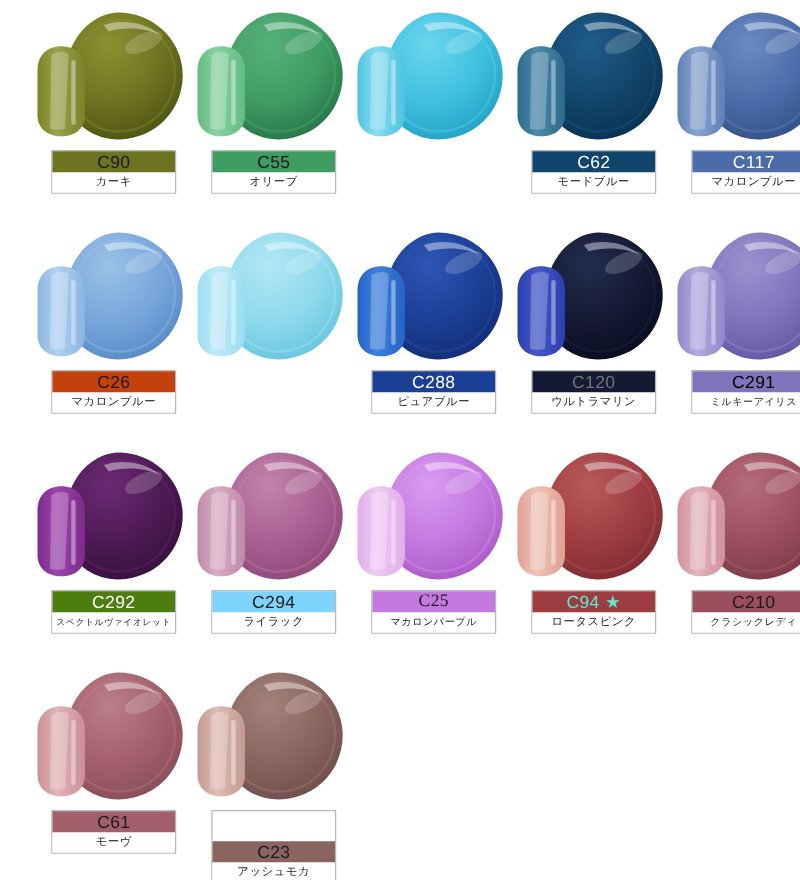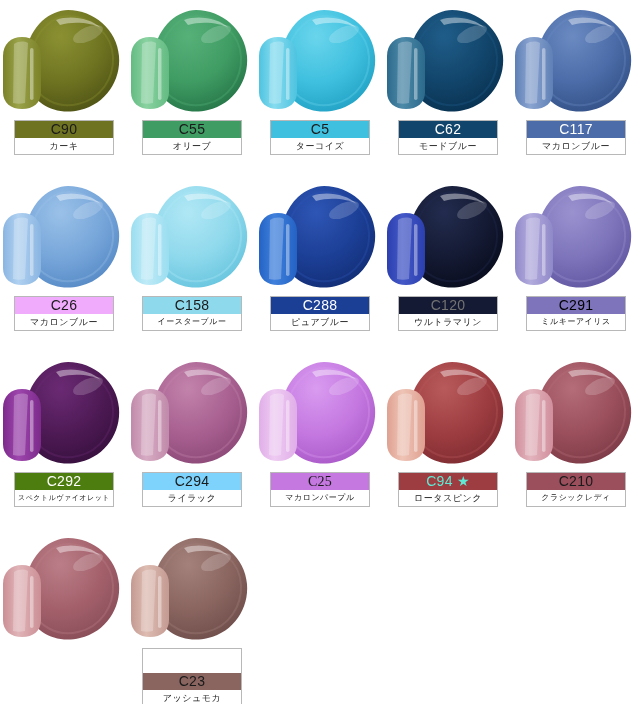--- a/index.html
+++ b/index.html
@@ -8,20 +8,21 @@
     background:#ffffff;
     font-family:"Liberation Sans","DejaVu Sans",sans-serif;
     overflow:hidden;
   }
   #grid{
     display:grid;
     grid-template-columns:repeat(5,128px);
     grid-template-rows:repeat(4,176px);
     width:560px;height:704px;
     box-sizing:border-box;
+    padding-left:27px;
   }
   .cell{
     position:relative;
     width:128px;height:176px;
     box-sizing:border-box;
   }
   .cell.empty{visibility:hidden;}
   .art{
     position:absolute;
     left:0;top:4px;
@@ -138,24 +139,20 @@
           </defs>
           <path d="M68 6 C94 6 117 26 119 52 C121 76 106 100 80 106 C56 112 34 100 27 80 C20 60 26 32 42 17 C50 10 59 6 68 6 Z" fill="url(#g2b)"></path>
           <path d="M68 12 C91 12 112 30 113 53 C114 74 101 95 78 100 C57 105 38 94 32 77 C26 60 32 35 46 22 C52 16 60 12 68 12 Z" fill="none" stroke="#6ad5ec" stroke-opacity="0.35" stroke-width="2"></path>
           <path d="M56 16 C70 11 90 14 101 24 C92 19 74 17 60 21 Z" fill="#ffffff" fill-opacity="0.42"></path>
           <ellipse cx="88" cy="30" rx="16" ry="7" fill="#ffffff" fill-opacity="0.18" transform="rotate(-24 88 30)"></ellipse>
           <path d="M22 33 C33 33 41 40 41 52 L41 88 C41 99 33 105 22 105 C11 105 3 99 3 88 L3 52 C3 40 11 33 22 33 Z" fill="url(#g2t)"></path>
           <path d="M14 40 C19 37 24 37 28 39 L25 99 C21 100 17 100 13 99 Z" fill="#ffffff" fill-opacity="0.25"></path>
           <rect x="30" y="44" width="3.5" height="52" rx="1.75" fill="#ffffff" fill-opacity="0.4"></rect>
         </svg>
       </div>
-      <div class="label">
-        <div class="code" style="background: rgb(63, 192, 223); color: rgb(26, 26, 26);">C5</div>
-        <div class="name">ターコイズ</div>
-      </div>
     </div>
     <div class="cell">
       <div class="art">
         <svg viewBox="0 0 128 116" xmlns="http://www.w3.org/2000/svg">
           <defs>
             <radialGradient id="g3b" cx="38%" cy="26%" r="82%">
               <stop offset="0%" stop-color="#1f5d89"></stop>
               <stop offset="55%" stop-color="#12456b"></stop>
               <stop offset="100%" stop-color="#07304f"></stop>
             </radialGradient>
@@ -226,21 +223,21 @@
           <path d="M68 6 C94 6 117 26 119 52 C121 76 106 100 80 106 C56 112 34 100 27 80 C20 60 26 32 42 17 C50 10 59 6 68 6 Z" fill="url(#g5b)"></path>
           <path d="M68 12 C91 12 112 30 113 53 C114 74 101 95 78 100 C57 105 38 94 32 77 C26 60 32 35 46 22 C52 16 60 12 68 12 Z" fill="none" stroke="#9ac1e8" stroke-opacity="0.35" stroke-width="2"></path>
           <path d="M56 16 C70 11 90 14 101 24 C92 19 74 17 60 21 Z" fill="#ffffff" fill-opacity="0.42"></path>
           <ellipse cx="88" cy="30" rx="16" ry="7" fill="#ffffff" fill-opacity="0.18" transform="rotate(-24 88 30)"></ellipse>
           <path d="M22 33 C33 33 41 40 41 52 L41 88 C41 99 33 105 22 105 C11 105 3 99 3 88 L3 52 C3 40 11 33 22 33 Z" fill="url(#g5t)"></path>
           <path d="M14 40 C19 37 24 37 28 39 L25 99 C21 100 17 100 13 99 Z" fill="#ffffff" fill-opacity="0.25"></path>
           <rect x="30" y="44" width="3.5" height="52" rx="1.75" fill="#ffffff" fill-opacity="0.4"></rect>
         </svg>
       </div>
       <div class="label">
-        <div class="code" style="background: #f0abfc; color: rgb(26, 26, 26);">C26</div>
+        <div class="code" style="background: #c2410c; color: rgb(26, 26, 26);">C26</div>
         <div class="name">マカロンブルー</div>
       </div>
     </div>
     <div class="cell">
       <div class="art">
         <svg viewBox="0 0 128 116" xmlns="http://www.w3.org/2000/svg">
           <defs>
             <radialGradient id="g6b" cx="38%" cy="26%" r="82%">
               <stop offset="0%" stop-color="#b0e7f5"></stop>
               <stop offset="55%" stop-color="#8fd9ec"></stop>
@@ -254,24 +251,20 @@
           </defs>
           <path d="M68 6 C94 6 117 26 119 52 C121 76 106 100 80 106 C56 112 34 100 27 80 C20 60 26 32 42 17 C50 10 59 6 68 6 Z" fill="url(#g6b)"></path>
           <path d="M68 12 C91 12 112 30 113 53 C114 74 101 95 78 100 C57 105 38 94 32 77 C26 60 32 35 46 22 C52 16 60 12 68 12 Z" fill="none" stroke="#b0e7f5" stroke-opacity="0.35" stroke-width="2"></path>
           <path d="M56 16 C70 11 90 14 101 24 C92 19 74 17 60 21 Z" fill="#ffffff" fill-opacity="0.42"></path>
           <ellipse cx="88" cy="30" rx="16" ry="7" fill="#ffffff" fill-opacity="0.18" transform="rotate(-24 88 30)"></ellipse>
           <path d="M22 33 C33 33 41 40 41 52 L41 88 C41 99 33 105 22 105 C11 105 3 99 3 88 L3 52 C3 40 11 33 22 33 Z" fill="url(#g6t)"></path>
           <path d="M14 40 C19 37 24 37 28 39 L25 99 C21 100 17 100 13 99 Z" fill="#ffffff" fill-opacity="0.25"></path>
           <rect x="30" y="44" width="3.5" height="52" rx="1.75" fill="#ffffff" fill-opacity="0.4"></rect>
         </svg>
       </div>
-      <div class="label">
-        <div class="code" style="background: rgb(143, 217, 236); color: rgb(26, 26, 26);">C158</div>
-        <div class="name" style="font-size: 8px;">イースターブルー</div>
-      </div>
     </div>
     <div class="cell">
       <div class="art">
         <svg viewBox="0 0 128 116" xmlns="http://www.w3.org/2000/svg">
           <defs>
             <radialGradient id="g7b" cx="38%" cy="26%" r="82%">
               <stop offset="0%" stop-color="#2e56b5"></stop>
               <stop offset="55%" stop-color="#1c3f96"></stop>
               <stop offset="100%" stop-color="#112c73"></stop>
             </radialGradient>
@@ -514,20 +507,24 @@
             </linearGradient>
           </defs>
           <path d="M68 6 C94 6 117 26 119 52 C121 76 106 100 80 106 C56 112 34 100 27 80 C20 60 26 32 42 17 C50 10 59 6 68 6 Z" fill="url(#g15b)"></path>
           <path d="M68 12 C91 12 112 30 113 53 C114 74 101 95 78 100 C57 105 38 94 32 77 C26 60 32 35 46 22 C52 16 60 12 68 12 Z" fill="none" stroke="#bb7e88" stroke-opacity="0.35" stroke-width="2"></path>
           <path d="M56 16 C70 11 90 14 101 24 C92 19 74 17 60 21 Z" fill="#ffffff" fill-opacity="0.42"></path>
           <ellipse cx="88" cy="30" rx="16" ry="7" fill="#ffffff" fill-opacity="0.18" transform="rotate(-24 88 30)"></ellipse>
           <path d="M22 33 C33 33 41 40 41 52 L41 88 C41 99 33 105 22 105 C11 105 3 99 3 88 L3 52 C3 40 11 33 22 33 Z" fill="url(#g15t)"></path>
           <path d="M14 40 C19 37 24 37 28 39 L25 99 C21 100 17 100 13 99 Z" fill="#ffffff" fill-opacity="0.25"></path>
           <rect x="30" y="44" width="3.5" height="52" rx="1.75" fill="#ffffff" fill-opacity="0.4"></rect>
         </svg>
+      </div>
+      <div class="label">
+        <div class="code" style="background: rgb(163, 96, 107); color: rgb(26, 26, 26);">C61</div>
+        <div class="name">モーヴ</div>
       </div>
     </div>
     <div class="cell">
       <div class="art">
         <svg viewBox="0 0 128 116" xmlns="http://www.w3.org/2000/svg">
           <defs>
             <radialGradient id="g16b" cx="38%" cy="26%" r="82%">
               <stop offset="0%" stop-color="#a4817b"></stop>
               <stop offset="55%" stop-color="#8a6560"></stop>
               <stop offset="100%" stop-color="#6d4c49"></stop>

